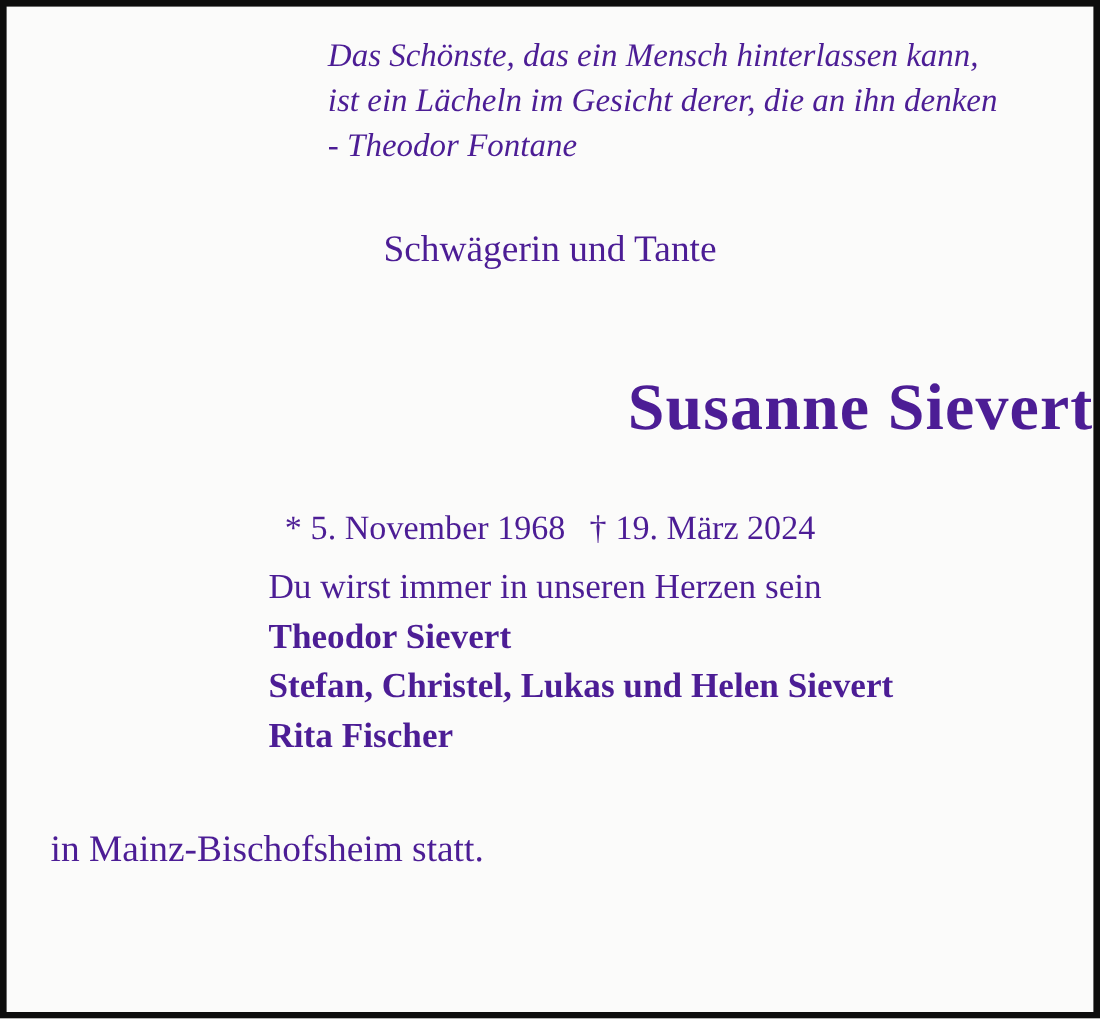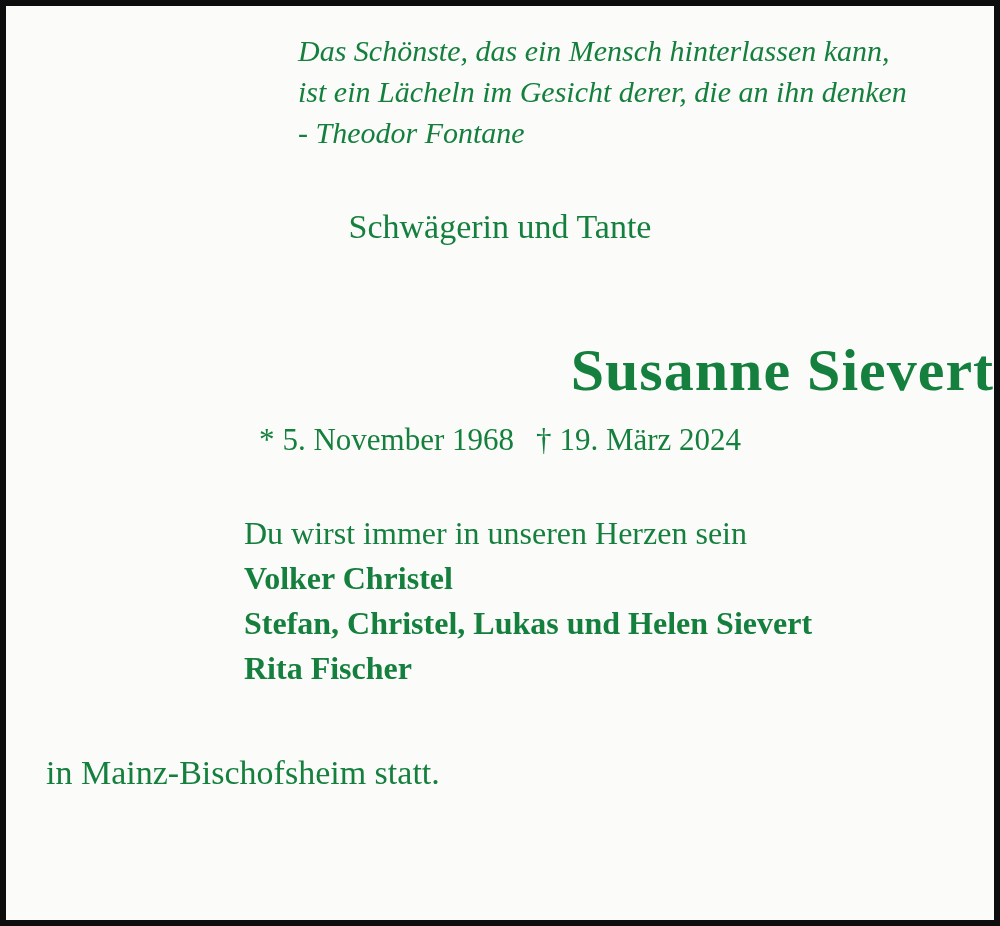--- a/index.html
+++ b/index.html
@@ -8,21 +8,21 @@
     background: #ffffff;
   }
   .page {
     position: relative;
     width: 1000px;
     height: 926px;
     box-sizing: border-box;
     border: 6px solid #0d0d0d;
     background: #fbfbfa;
     font-family: "Liberation Serif", "DejaVu Serif", serif;
-    color: #15803d;
+    color: #4c1d95;
     overflow: hidden;
   }
   .quote-block {
     position: absolute;
     left: 292px;
     top: 24px;
     font-style: italic;
     font-size: 30px;
     line-height: 41px;
     white-space: nowrap;
@@ -50,20 +50,21 @@
     position: absolute;
     left: 0;
     right: 0;
     top: 416px;
     text-align: center;
     font-size: 31px;
   }
   .dates-line .death-part {
     display: inline-block;
     margin-left: 22px;
+    margin-top: 40px;
   }
   .sym {
     display: inline-block;
     margin-right: 8px;
   }
   .farewell-block {
     position: absolute;
     left: 238px;
     top: 505px;
     font-size: 32px;
@@ -98,21 +99,21 @@
   </div>
 
   <div class="deceased-name">Susanne Sievert</div>
 
   <div class="dates-line">
     <span class="birth-part"><span class="sym">*</span><span>5. November 1968</span></span><span class="death-part"><span class="sym">†</span><span>19. März 2024</span></span>
   </div>
 
   <div class="farewell-block">
     <div>Du wirst immer in unseren Herzen sein</div>
-    <div class="mourner">Volker Christel</div>
+    <div class="mourner">Theodor Sievert</div>
     <div class="mourner">Stefan, Christel, Lukas und Helen Sievert</div>
     <div class="mourner">Rita Fischer</div>
   </div>
 
   <div class="funeral-block">
     <div>in Mainz-Bischofsheim statt.</div>
   </div>
 
 </div>
 

